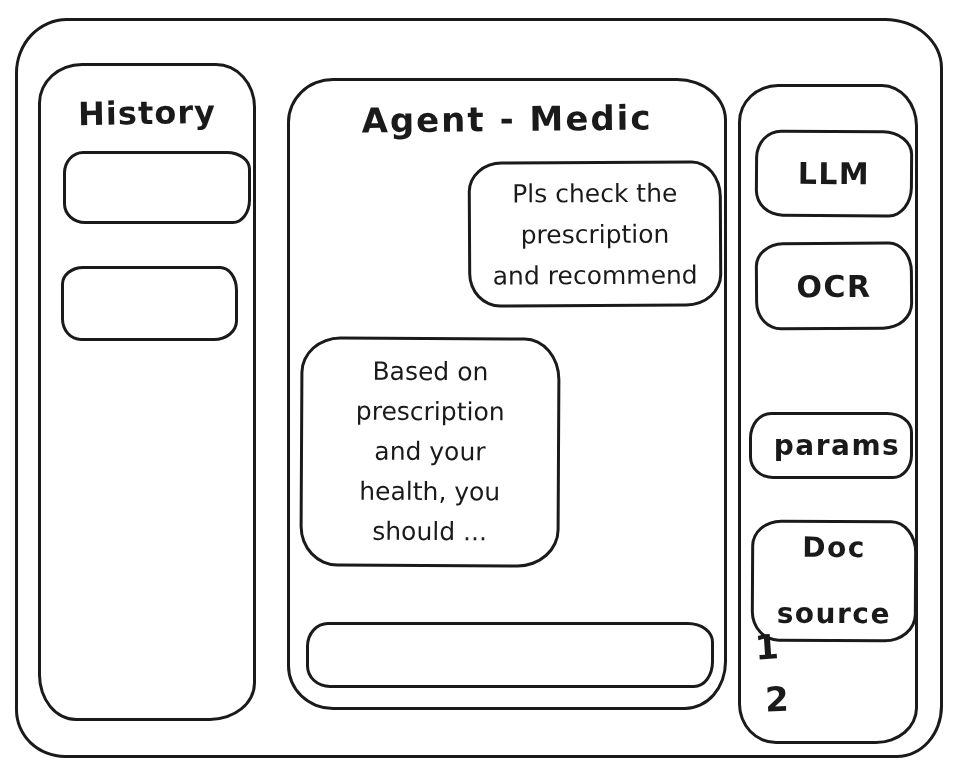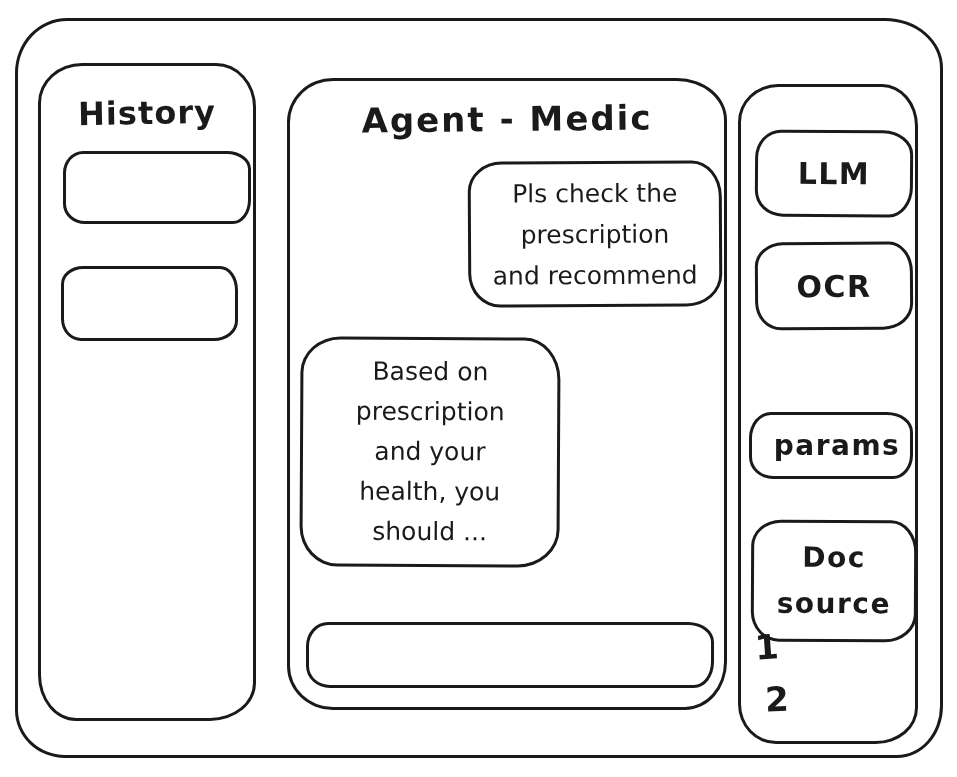--- a/index.html
+++ b/index.html
@@ -141,21 +141,21 @@
   }
   .btn-params {
     left: 8px; top: 325px; width: 164px; height: 67px;
     font-size: 28px;
     border-radius: 22px 26px 20px 24px / 26px 20px 24px 22px;
     padding-left: 12px;
   }
   .btn-docsource {
     left: 10px; top: 433px; width: 166px; height: 122px;
     font-size: 28px;
-    line-height: 46px;
+    line-height: 66px;
     border-radius: 30px 26px 32px 28px / 26px 32px 28px 30px;
     transform: rotate(0.3deg);
   }
   .doc-item {
     position: absolute;
     font-size: 34px;
     font-weight: bold;
     cursor: pointer;
   }
   .doc-item-1 { left: 14px; top: 540px; transform: rotate(-4deg); }

